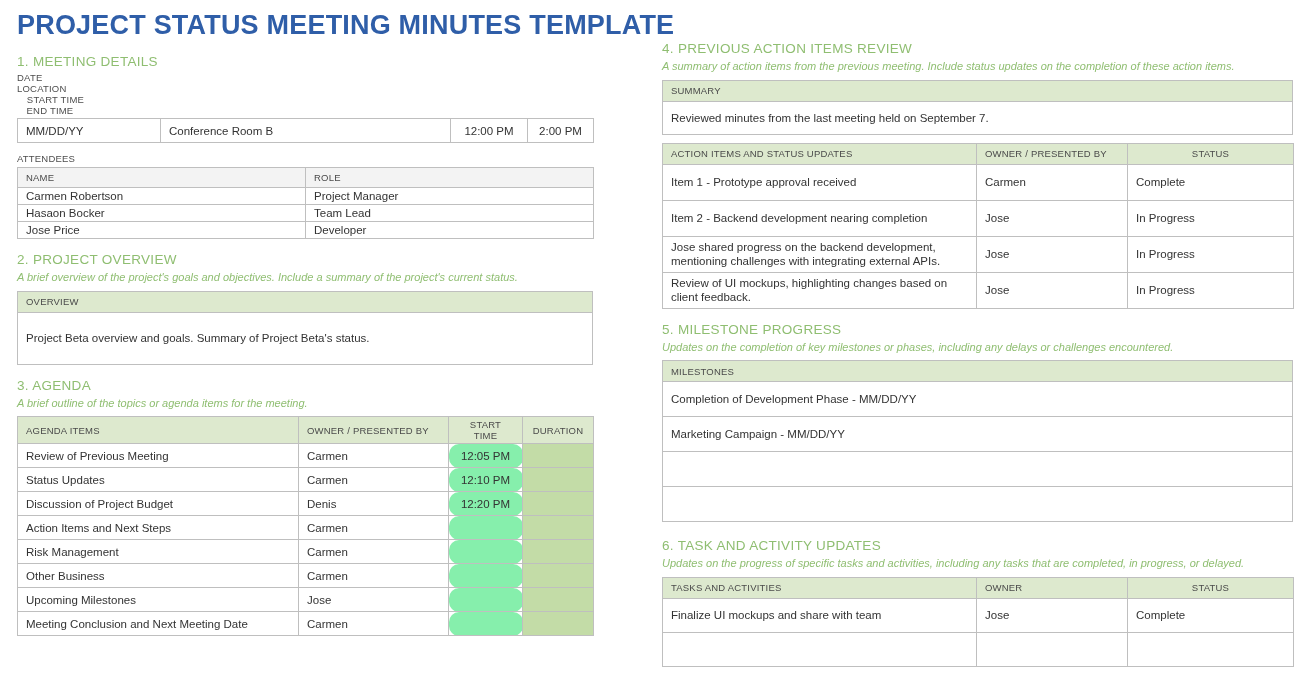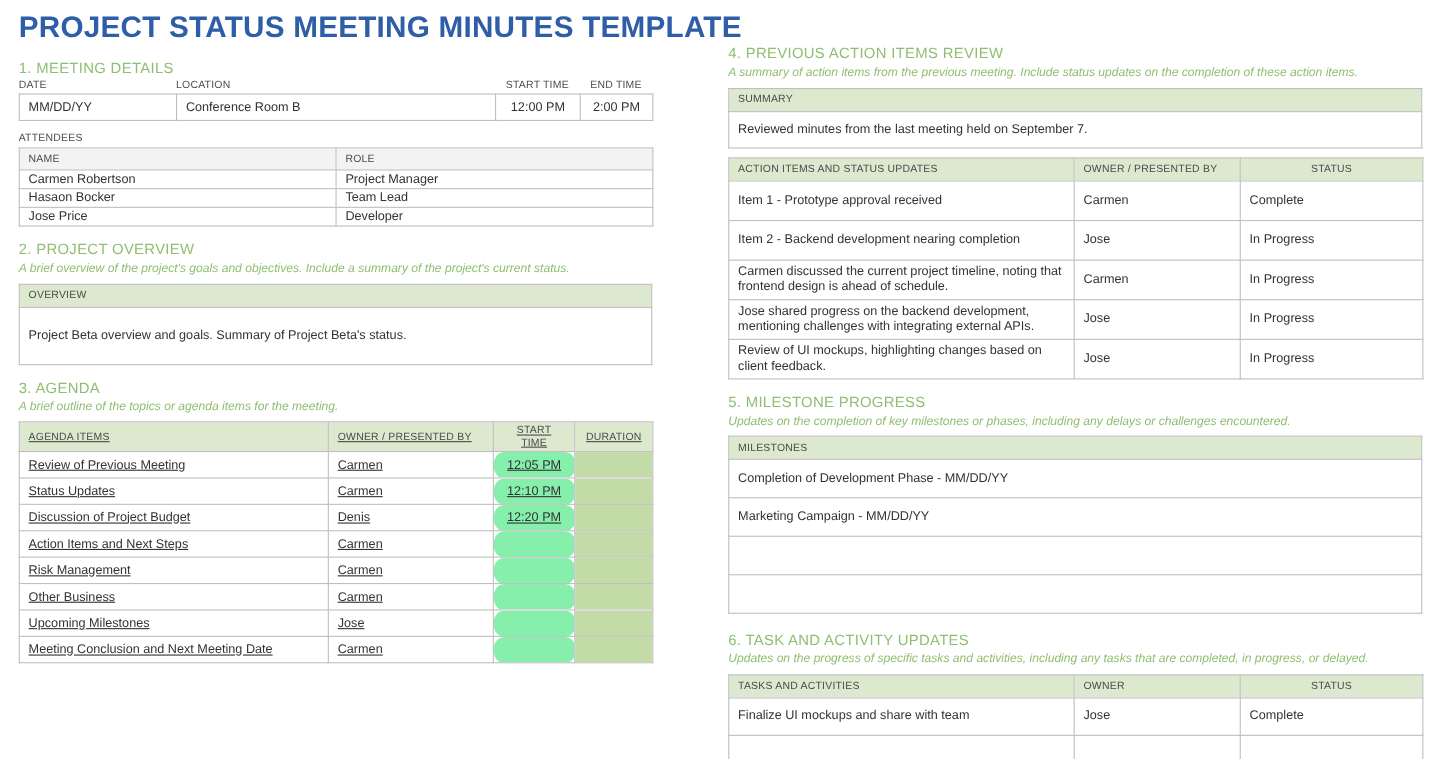--- a/index.html
+++ b/index.html
@@ -30,21 +30,21 @@
     margin-top: 13px;
     margin-bottom: 3px;
   }
   .sec-desc {
     color: #8FBE71;
     font-style: italic;
     font-size: 11px;
     line-height: 1.32;
     margin-bottom: 6px;
   }
-  .field-labels { display: flex; margin-top: 3px; margin-bottom: 2px; }
+  .field-labels { display: flex; margin-top: 3px; margin-bottom: 2px; flex-direction: column; }
   .field-label {
     font-size: 9.5px;
     color: #4d4d4d;
     letter-spacing: 0.2px;
   }
   .fl-date { width: 143px; }
   .fl-location { width: 290px; }
   .fl-start { width: 77px; text-align: center; }
   .fl-end { width: 66px; text-align: center; }
   .attendees-label { font-size: 9.5px; color: #4d4d4d; margin: 10px 0 3px; letter-spacing: 0.2px; }
@@ -73,21 +73,21 @@
     height: 20px;
     letter-spacing: 0.2px;
   }
   .center { text-align: center; }
   .cell-gray { background: #86efac; border-radius: 10px; }
   .cell-green { background: #C3DCA7; }
 
   .md-table td { height: 24px; }
   .att-table td { height: 15px; }
   .ov-table .content-row td { height: 52px; }
-  .agenda-table td { height: 24px; text-decoration: underline; }
+  .agenda-table td { height: 24px; }
   .sum-table .content-row td { height: 33px; }
   .action-table td { height: 36px; line-height: 1.25; padding-top: 3px; padding-bottom: 3px; }
   .mile-table td { height: 35px; }
   .task-table td { height: 34px; }
   .mt8 { margin-top: 8px; }
 </style>
 </head>
 <body>
 
 <div class="col col-left">
@@ -256,25 +256,20 @@
       <td>Item 1 - Prototype approval received</td>
       <td>Carmen</td>
       <td>Complete</td>
     </tr>
     <tr>
       <td>Item 2 - Backend development nearing completion</td>
       <td>Jose</td>
       <td>In Progress</td>
     </tr>
     <tr>
-      <td>Carmen discussed the current project timeline, noting that frontend design is ahead of schedule.</td>
-      <td>Carmen</td>
-      <td>In Progress</td>
-    </tr>
-    <tr>
       <td>Jose shared progress on the backend development, mentioning challenges with integrating external APIs.</td>
       <td>Jose</td>
       <td>In Progress</td>
     </tr>
     <tr>
       <td>Review of UI mockups, highlighting changes based on client feedback.</td>
       <td>Jose</td>
       <td>In Progress</td>
     </tr>
   </tbody>

